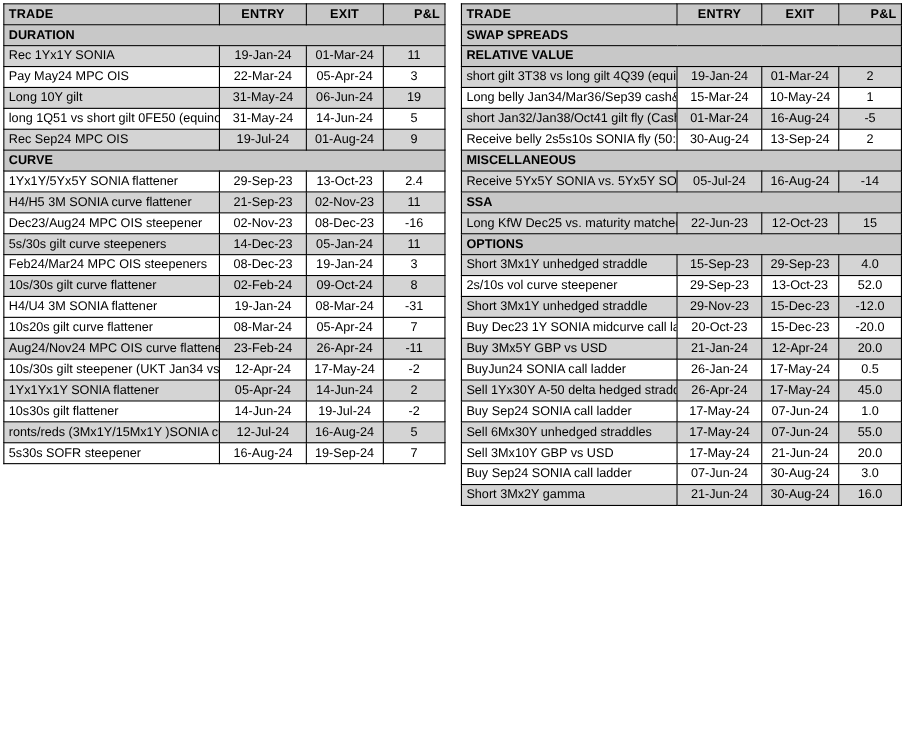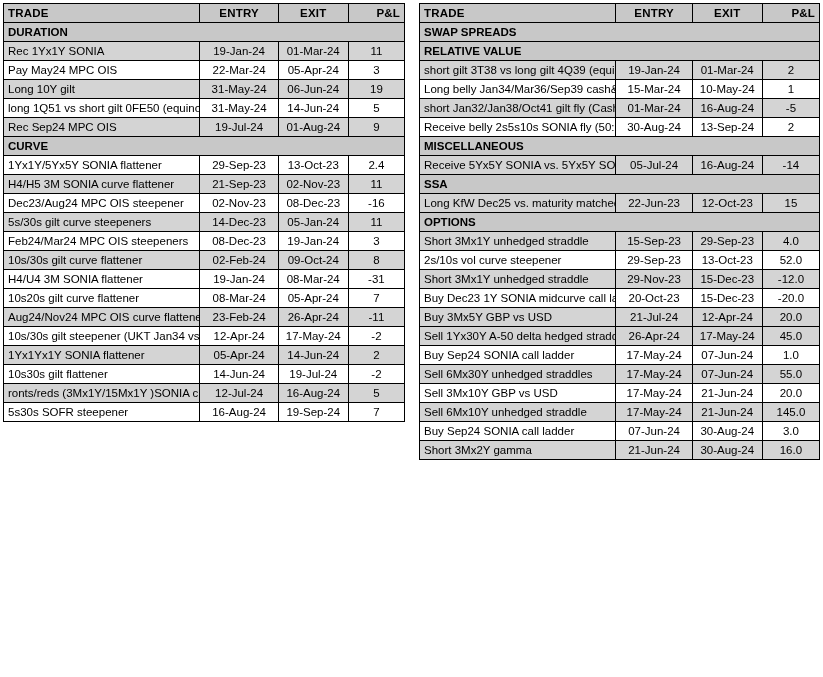--- a/index.html
+++ b/index.html
@@ -289,23 +289,29 @@
             <td class="c-pl pl">-12.0</td>
           </tr>
           <tr class="plain">
             <td class="c-desc">Buy Dec23 1Y SONIA midcurve call ladder</td>
             <td class="c-entry dt">20-Oct-23</td>
             <td class="c-exit dt">15-Dec-23</td>
             <td class="c-pl pl">-20.0</td>
           </tr>
           <tr class="shaded">
             <td class="c-desc">Buy 3Mx5Y GBP vs USD</td>
-            <td class="c-entry dt">21-Jul-24</td>
+            <td class="c-entry dt">21-Jan-24</td>
             <td class="c-exit dt">12-Apr-24</td>
             <td class="c-pl pl">20.0</td>
+          </tr>
+          <tr class="plain">
+            <td class="c-desc">BuyJun24 SONIA call ladder</td>
+            <td class="c-entry dt">26-Jan-24</td>
+            <td class="c-exit dt">17-May-24</td>
+            <td class="c-pl pl">0.5</td>
           </tr>
           <tr class="shaded">
             <td class="c-desc">Sell 1Yx30Y A-50 delta hedged straddles</td>
             <td class="c-entry dt">26-Apr-24</td>
             <td class="c-exit dt">17-May-24</td>
             <td class="c-pl pl">45.0</td>
           </tr>
           <tr class="plain">
             <td class="c-desc">Buy Sep24 SONIA call ladder</td>
             <td class="c-entry dt">17-May-24</td>
@@ -317,26 +323,20 @@
             <td class="c-entry dt">17-May-24</td>
             <td class="c-exit dt">07-Jun-24</td>
             <td class="c-pl pl">55.0</td>
           </tr>
           <tr class="plain">
             <td class="c-desc">Sell 3Mx10Y GBP vs USD</td>
             <td class="c-entry dt">17-May-24</td>
             <td class="c-exit dt">21-Jun-24</td>
             <td class="c-pl pl">20.0</td>
           </tr>
-          <tr class="shaded">
-            <td class="c-desc">Sell 6Mx10Y unhedged straddle</td>
-            <td class="c-entry dt">17-May-24</td>
-            <td class="c-exit dt">21-Jun-24</td>
-            <td class="c-pl pl">145.0</td>
-          </tr>
           <tr class="plain">
             <td class="c-desc">Buy Sep24 SONIA call ladder</td>
             <td class="c-entry dt">07-Jun-24</td>
             <td class="c-exit dt">30-Aug-24</td>
             <td class="c-pl pl">3.0</td>
           </tr>
           <tr class="shaded">
             <td class="c-desc">Short 3Mx2Y gamma</td>
             <td class="c-entry dt">21-Jun-24</td>
             <td class="c-exit dt">30-Aug-24</td>

